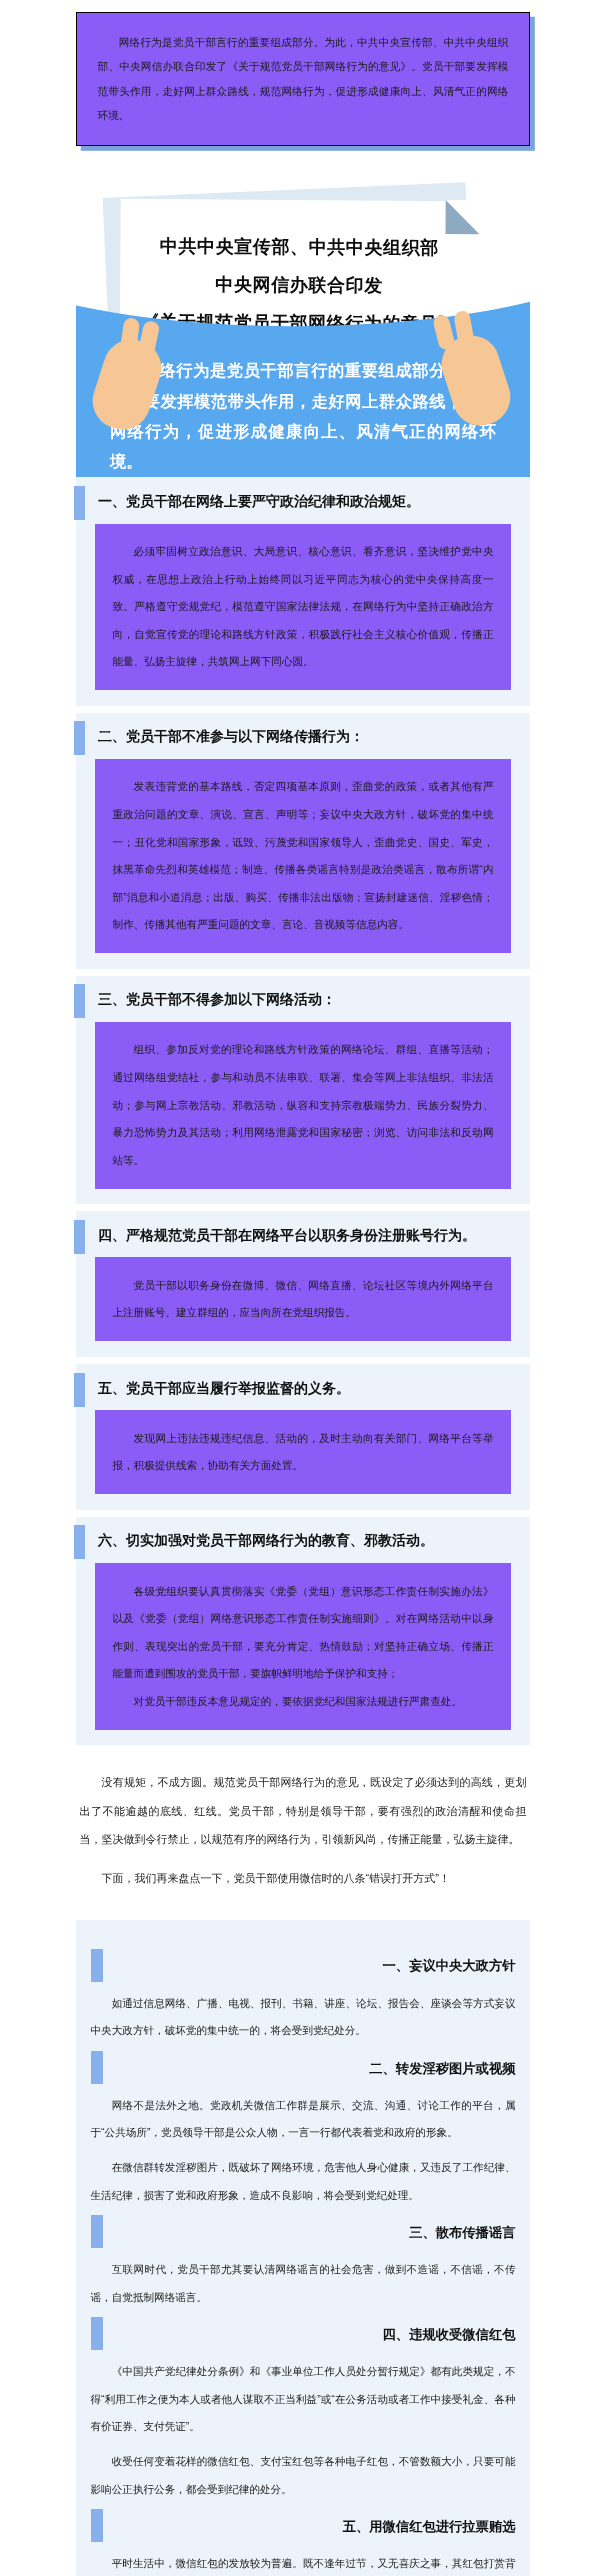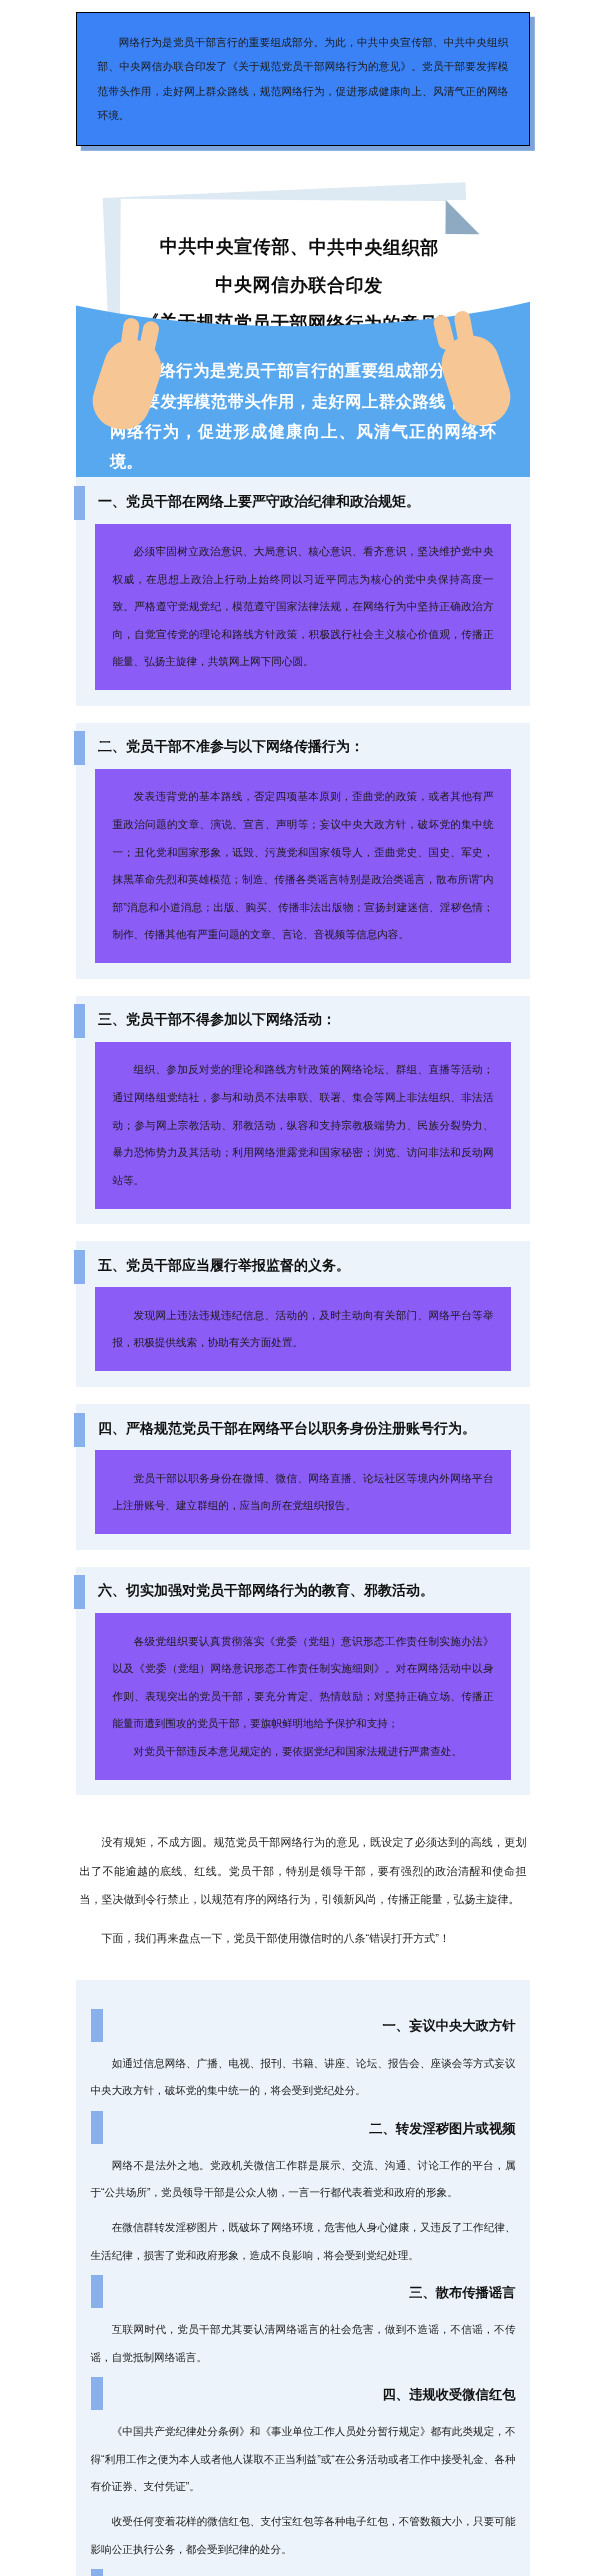--- a/index.html
+++ b/index.html
@@ -1,20 +1,20 @@
 <!DOCTYPE html>
 <html style="font-size:9.7px"><head>
 <meta charset="utf-8">
 <style>
   html,body{margin:0;padding:0;background:#ffffff;}
   body{width:590px;font-family:"Liberation Sans","DejaVu Sans",sans-serif;color:#1a1a1a;}
   .page{width:454px;margin-left:76px;padding-top:12px;padding-bottom:11px;}
 
   
-  .quote-box{background:#3b82f6;border:1.2px solid #000000;box-shadow:4.8px 4.8px 0 0 #7ba2d9;
+  .quote-box{background:#8b5cf6;border:1.2px solid #000000;box-shadow:4.8px 4.8px 0 0 #7ba2d9;
     padding:17px 20.6px 18px;margin-bottom:18px;}
   .quote-box p{margin:0;font-size:10.6px;line-height:2.3;text-indent:2em;text-align:justify;}
 
   
   .poster{position:relative;height:313px;}
   .back-sheet{position:absolute;left:30px;top:25.4px;width:363px;height:160px;
     background:#dde9f3;transform:rotate(-2.5deg);}
   .paper{position:absolute;left:44px;top:36px;width:358px;height:203px;background:#ffffff;
     transform:rotate(.4deg);}
   .fold{position:absolute;right:-0.6px;top:-0.6px;width:0;height:0;
@@ -39,21 +39,21 @@
   .hand-right .finger.f2{left:18px;top:6px;transform:rotate(-14deg);}
 
   
   .blue-banner{position:absolute;left:0;right:0;bottom:0;height:145px;z-index:2;}
   .banner-curve{position:absolute;left:0;top:-35px;width:454px;height:36px;display:block;}
   .banner-fill{position:absolute;left:0;top:0;right:0;bottom:0;background:#58a8ef;}
   .banner-text{position:absolute;left:34px;right:34px;top:23px;margin:0;z-index:4;
     color:#ffffff;font-weight:bold;font-size:16.3px;line-height:1.85;text-indent:2em;text-align:justify;}
 
   
-  .sec{background:#ecf3fa;margin-bottom:17px;padding-bottom:15.7px;}
+  .sec{background:#ecf3fa;margin-bottom:7px;padding-bottom:15.7px;}
   .sec-head{position:relative;padding:14.5px 12px 12px 22px;}
   .sec-head .bar{position:absolute;left:-2.4px;top:8.5px;width:11.5px;height:34px;background:#88b0ed;}
   .sec-title{margin:0;font-size:14px;font-weight:bold;color:#111111;line-height:1.4;}
   .sec-body{background:#8b5cf6;margin:0 19.4px;padding:14.5px 17px;}
   .sec-body p{margin:0;font-size:10.6px;line-height:2.6;text-indent:2em;text-align:justify;}
 
   
   .outro{padding:15.7px 3.6px 18px;}
   .outro p{margin:0 0 9.7px;font-size:11px;line-height:2.6;text-indent:2em;text-align:justify;}
 
@@ -132,34 +132,34 @@
       <h2 class="sec-title">三、党员干部不得参加以下网络活动：</h2>
     </div>
     <div class="sec-body">
           <p>组织、参加反对党的理论和路线方针政策的网络论坛、群组、直播等活动；通过网络组党结社，参与和动员不法串联、联署、集会等网上非法组织、非法活动；参与网上宗教活动、邪教活动，纵容和支持宗教极端势力、民族分裂势力、暴力恐怖势力及其活动；利用网络泄露党和国家秘密；浏览、访问非法和反动网站等。</p>
         </div>
   </section>
 
   <section class="sec">
     <div class="sec-head">
       <span class="bar"></span>
+      <h2 class="sec-title">四、严格规范党员干部在网络平台以职务身份注册账号行为。</h2>
+    </div>
+    <div class="sec-body">
+          <p>党员干部以职务身份在微博、微信、网络直播、论坛社区等境内外网络平台上注册账号、建立群组的，应当向所在党组织报告。</p>
+        </div>
+  </section>
+
+  <section class="sec">
+    <div class="sec-head">
+      <span class="bar"></span>
       <h2 class="sec-title">五、党员干部应当履行举报监督的义务。</h2>
     </div>
     <div class="sec-body">
           <p>发现网上违法违规违纪信息、活动的，及时主动向有关部门、网络平台等举报，积极提供线索，协助有关方面处置。</p>
-        </div>
-  </section>
-
-  <section class="sec">
-    <div class="sec-head">
-      <span class="bar"></span>
-      <h2 class="sec-title">四、严格规范党员干部在网络平台以职务身份注册账号行为。</h2>
-    </div>
-    <div class="sec-body">
-          <p>党员干部以职务身份在微博、微信、网络直播、论坛社区等境内外网络平台上注册账号、建立群组的，应当向所在党组织报告。</p>
         </div>
   </section>
 
   <section class="sec">
     <div class="sec-head">
       <span class="bar"></span>
       <h2 class="sec-title">六、切实加强对党员干部网络行为的教育、邪教活动。</h2>
     </div>
     <div class="sec-body">
           <p>各级党组织要认真贯彻落实《党委（党组）意识形态工作责任制实施办法》以及《党委（党组）网络意识形态工作责任制实施细则》。对在网络活动中以身作则、表现突出的党员干部，要充分肯定、热情鼓励；对坚持正确立场、传播正能量而遭到围攻的党员干部，要旗帜鲜明地给予保护和支持；</p>

